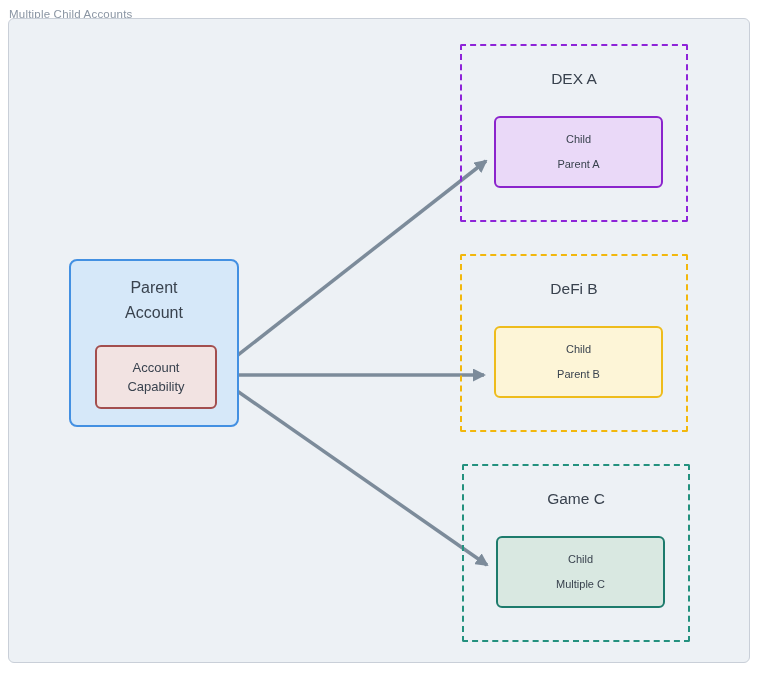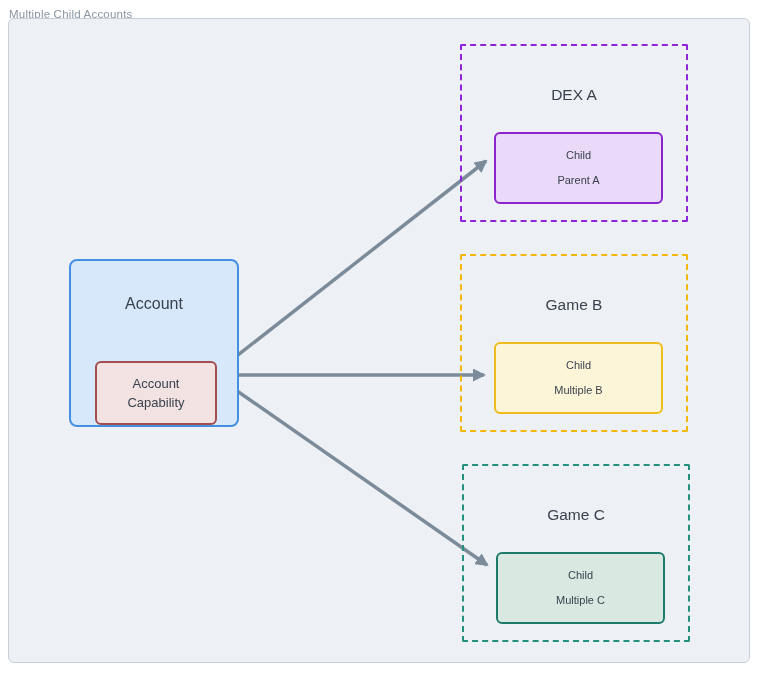--- a/index.html
+++ b/index.html
@@ -37,21 +37,21 @@
   .arrows-layer {
     position: absolute;
     left: 0; top: 0;
     width: 742px;
     height: 645px;
     pointer-events: none;
   }
   .arrow-line { stroke: var(--arrow); stroke-width: 3.5; fill: none; }
   .arrow-head { fill: var(--arrow); }
 
-  .node-text { color: var(--node-text); text-align: center; margin-top: 16px; }
+  .node-text { color: var(--node-text); text-align: center; }
 
   .parent-box {
     position: absolute;
     left: 60px;
     top: 240px;
     width: 170px;
     height: 168px;
     background: var(--parent-fill);
     border: 2px solid var(--parent-border);
     border-radius: 8px;
@@ -138,41 +138,42 @@
           <path class="arrow-head" d="M 0 0 L 10 5 L 0 10 z"></path>
         </marker>
       </defs>
       <line class="arrow-line" x1="211" y1="350" x2="477" y2="142" marker-end="url(#ah)"></line>
       <line class="arrow-line" x1="211" y1="356" x2="475" y2="356" marker-end="url(#ah)"></line>
       <line class="arrow-line" x1="211" y1="360" x2="478" y2="546" marker-end="url(#ah)"></line>
     </svg>
 
     <div class="parent-box">
       <div class="parent-label node-text">
+        <div>Parent</div>
         <div>Account</div>
       </div>
       <div class="capability-box node-text">
         <div>Account</div>
         <div>Capability</div>
       </div>
     </div>
 
     <div class="zone zone-a">
       <div class="zone-label node-text">DEX A</div>
       <div class="child-box child-a node-text">
         <div>Child</div>
         <div>Parent A</div>
       </div>
     </div>
 
     <div class="zone zone-b">
-      <div class="zone-label node-text">Game B</div>
+      <div class="zone-label node-text">DeFi B</div>
       <div class="child-box child-b node-text">
         <div>Child</div>
-        <div>Multiple B</div>
+        <div>Parent B</div>
       </div>
     </div>
 
     <div class="zone zone-c">
       <div class="zone-label node-text">Game C</div>
       <div class="child-box child-c node-text">
         <div>Child</div>
         <div>Multiple C</div>
       </div>
     </div>

